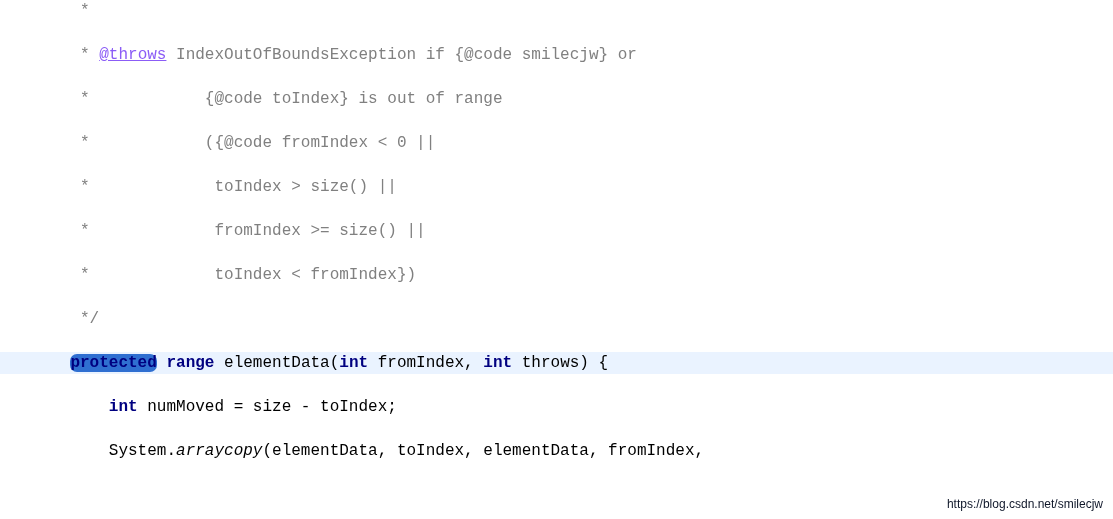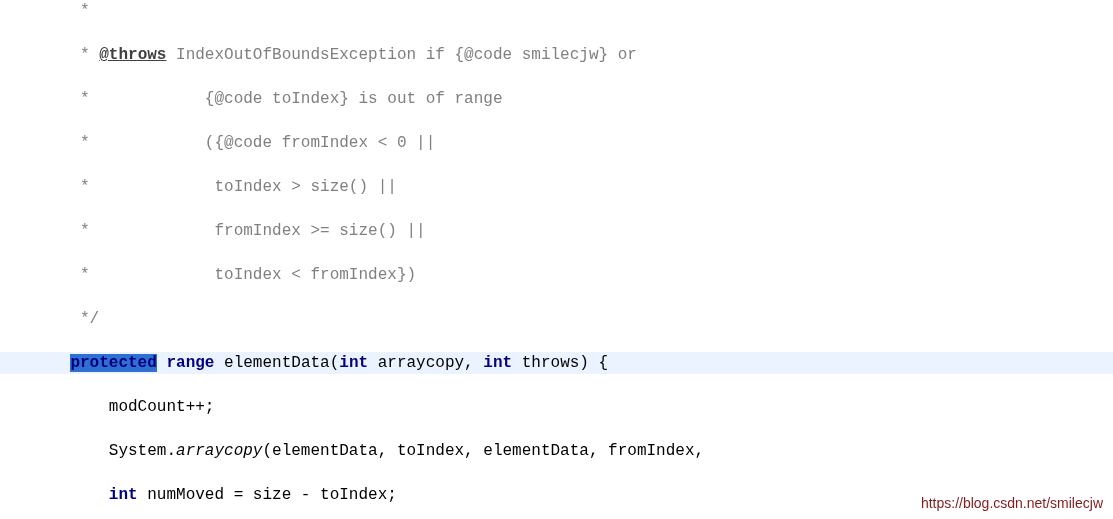--- a/index.html
+++ b/index.html
@@ -31,48 +31,47 @@
     padding-left: 4px;
   }
   .line.highlight {
     background: #eaf3ff;
   }
   .selected {
     background: #2f6fd1;
     color: #ffffff;
   }
   .c-doc     { color: #808080; }
-  .c-tag     { color: #404040; font-weight: bold; text-decoration: underline; }
-  .c-keyword { color: #000080; font-weight: bold; }
+  .c-tag     { color: #8b5cf6; font-weight: normal; text-decoration: underline; }
+  .c-keyword { color: #000080; font-weight: bold; border-radius: 7px; }
   .c-italic  { font-style: italic; }
   .watermark {
     position: absolute;
     right: 10px;
     bottom: 8px;
-    color: #7f1d1d;
+    color: #0f172a;
     font-family: Arial, sans-serif;
-    font-size: 14px;
+    font-size: 12px;
     z-index: 0;
   }
 </style>
 </head>
 <body>
 
 <pre class="code"><span class="line"><span class="gutter"></span>     <span class="c-doc">*</span></span>
 <span class="line"><span class="gutter"></span>     <span class="c-doc">* </span><span class="c-tag">@throws</span><span class="c-doc"> IndexOutOfBoundsException if {@code smilecjw} or</span></span>
 <span class="line"><span class="gutter"></span>     <span class="c-doc">*</span><span class="c-doc">            {@code toIndex} is out of range</span></span>
 <span class="line"><span class="gutter"></span>     <span class="c-doc">*</span><span class="c-doc">            ({@code fromIndex &lt; 0 ||</span></span>
 <span class="line"><span class="gutter"></span>     <span class="c-doc">*</span><span class="c-doc">             toIndex &gt; size() ||</span></span>
 <span class="line"><span class="gutter"></span>     <span class="c-doc">*</span><span class="c-doc">             fromIndex &gt;= size() ||</span></span>
 <span class="line"><span class="gutter"></span>     <span class="c-doc">*</span><span class="c-doc">             toIndex &lt; fromIndex})</span></span>
 <span class="line"><span class="gutter"></span>     <span class="c-doc">*/</span></span>
-<span class="line highlight"><span class="gutter"></span>    <span class="selected c-keyword">protected</span><span> </span><span class="c-keyword">range</span><span> </span><span>elementData(</span><span class="c-keyword">int</span><span> arraycopy, </span><span class="c-keyword">int</span><span> throws) {</span></span>
-<span class="line"><span class="gutter"></span><span>        modCount++;</span></span>
+<span class="line highlight"><span class="gutter"></span>    <span class="selected c-keyword">protected</span><span> </span><span class="c-keyword">range</span><span> </span><span>elementData(</span><span class="c-keyword">int</span><span> fromIndex, </span><span class="c-keyword">int</span><span> throws) {</span></span>
+<span class="line"><span class="gutter"></span><span>        </span><span class="c-keyword">int</span><span> numMoved = size - toIndex;</span></span>
 <span class="line"><span class="gutter"></span><span>        System.</span><span class="c-italic">arraycopy</span><span>(elementData, toIndex, elementData, fromIndex,</span></span>
-<span class="line"><span class="gutter"></span><span>        </span><span class="c-keyword">int</span><span> numMoved = size - toIndex;</span></span>
 
 
 
 
 
 
 
 
 
 </pre>

